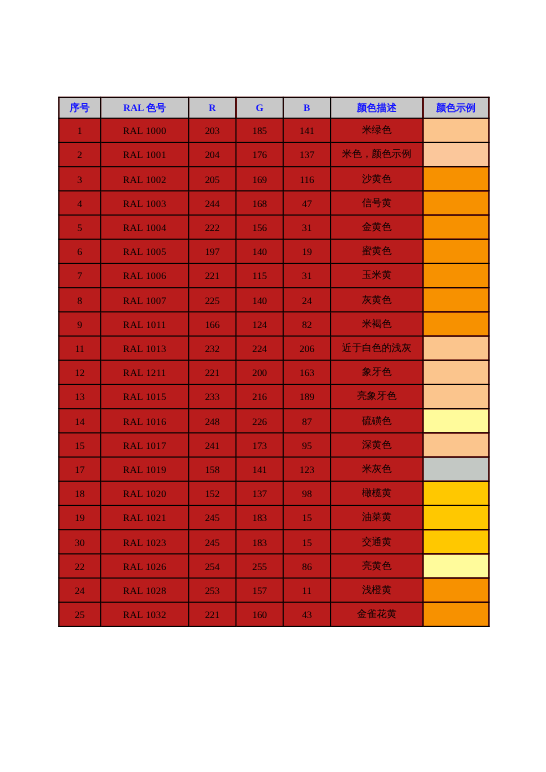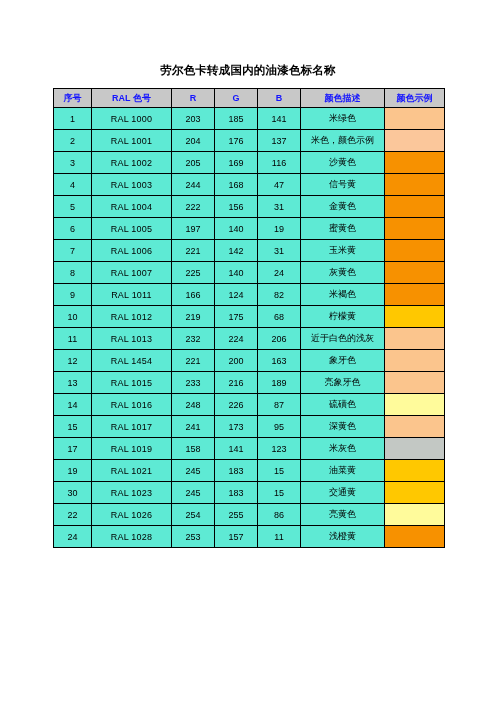--- a/index.html
+++ b/index.html
@@ -36,21 +36,22 @@
   .table-wrap {
     position: absolute;
     left: 53px;
     top: 88px;
     width: 391px;
   }
   table.ral {
     border-collapse: collapse;
     width: 391px;
     table-layout: fixed;
-    background: #5eead4;
+    background: #b91c1c;
+    font-family: Liberation Serif, serif;
   }
   table.ral td, table.ral th {
     border: 1px solid #000000;
     padding: 0;
     margin: 0;
     height: 21px;
     font-size: 9px;
     text-align: center;
     vertical-align: middle;
     font-weight: normal;
@@ -87,21 +88,20 @@
     width: 100%;
     height: 21px;
     display: block;
   }
 </style>
 </head>
 <body>
 
 <div class="page">
 
-  <div class="doc-title">劳尔色卡转成国内的油漆色标名称</div>
 
   <div class="table-wrap">
     <table class="ral">
       <colgroup>
         <col class="c-idx">
           <col class="c-code">
           <col class="c-r">
           <col class="c-g">
         <col class="c-b">
           <col class="c-desc">
@@ -182,21 +182,21 @@
             <td class="b">19</td>
             <td class="desc">蜜黄色</td>
             <td class="swatch">
               <span class="sw" style="background-color: rgb(247, 145, 0);"></span>
             </td>
           </tr>
           <tr>
             <td class="idx">7</td>
             <td class="code">RAL 1006</td>
             <td class="r">221</td>
-            <td class="g">142</td>
+            <td class="g">115</td>
             <td class="b">31</td>
             <td class="desc">玉米黄</td>
             <td class="swatch">
               <span class="sw" style="background-color: rgb(247, 145, 0);"></span>
             </td>
           </tr>
           <tr>
             <td class="idx">8</td>
             <td class="code">RAL 1007</td>
             <td class="r">225</td>
@@ -212,44 +212,33 @@
             <td class="code">RAL 1011</td>
             <td class="r">166</td>
             <td class="g">124</td>
             <td class="b">82</td>
             <td class="desc">米褐色</td>
             <td class="swatch">
               <span class="sw" style="background-color: rgb(247, 145, 0);"></span>
             </td>
           </tr>
           <tr>
-            <td class="idx">10</td>
-            <td class="code">RAL 1012</td>
-            <td class="r">219</td>
-            <td class="g">175</td>
-            <td class="b">68</td>
-            <td class="desc">柠檬黄</td>
-            <td class="swatch">
-              <span class="sw" style="background-color: rgb(255, 200, 0);"></span>
-            </td>
-          </tr>
-          <tr>
             <td class="idx">11</td>
             <td class="code">RAL 1013</td>
             <td class="r">232</td>
             <td class="g">224</td>
             <td class="b">206</td>
             <td class="desc">近于白色的浅灰</td>
             <td class="swatch">
               <span class="sw" style="background-color: rgb(251, 197, 141);"></span>
             </td>
           </tr>
           <tr>
             <td class="idx">12</td>
-            <td class="code">RAL 1454</td>
+            <td class="code">RAL 1211</td>
             <td class="r">221</td>
             <td class="g">200</td>
             <td class="b">163</td>
             <td class="desc">象牙色</td>
             <td class="swatch">
               <span class="sw" style="background-color: rgb(251, 197, 141);"></span>
             </td>
           </tr>
           <tr>
             <td class="idx">13</td>
@@ -289,20 +278,31 @@
             <td class="code">RAL 1019</td>
             <td class="r">158</td>
             <td class="g">141</td>
             <td class="b">123</td>
             <td class="desc">米灰色</td>
             <td class="swatch">
               <span class="sw" style="background-color: rgb(195, 200, 196);"></span>
             </td>
           </tr>
           <tr>
+            <td class="idx">18</td>
+            <td class="code">RAL 1020</td>
+            <td class="r">152</td>
+            <td class="g">137</td>
+            <td class="b">98</td>
+            <td class="desc">橄榄黄</td>
+            <td class="swatch">
+              <span class="sw" style="background-color: rgb(255, 200, 0);"></span>
+            </td>
+          </tr>
+          <tr>
             <td class="idx">19</td>
             <td class="code">RAL 1021</td>
             <td class="r">245</td>
             <td class="g">183</td>
             <td class="b">15</td>
             <td class="desc">油菜黄</td>
             <td class="swatch">
               <span class="sw" style="background-color: rgb(255, 200, 0);"></span>
             </td>
           </tr>
@@ -332,17 +332,28 @@
             <td class="idx">24</td>
             <td class="code">RAL 1028</td>
             <td class="r">253</td>
             <td class="g">157</td>
             <td class="b">11</td>
             <td class="desc">浅橙黄</td>
             <td class="swatch">
               <span class="sw" style="background-color: rgb(247, 145, 0);"></span>
             </td>
           </tr>
+          <tr>
+            <td class="idx">25</td>
+            <td class="code">RAL 1032</td>
+            <td class="r">221</td>
+            <td class="g">160</td>
+            <td class="b">43</td>
+            <td class="desc">金雀花黄</td>
+            <td class="swatch">
+              <span class="sw" style="background-color: rgb(247, 145, 0);"></span>
+            </td>
+          </tr>
         </tbody>
     </table>
   </div>
 
 </div>
 
 </body></html>

